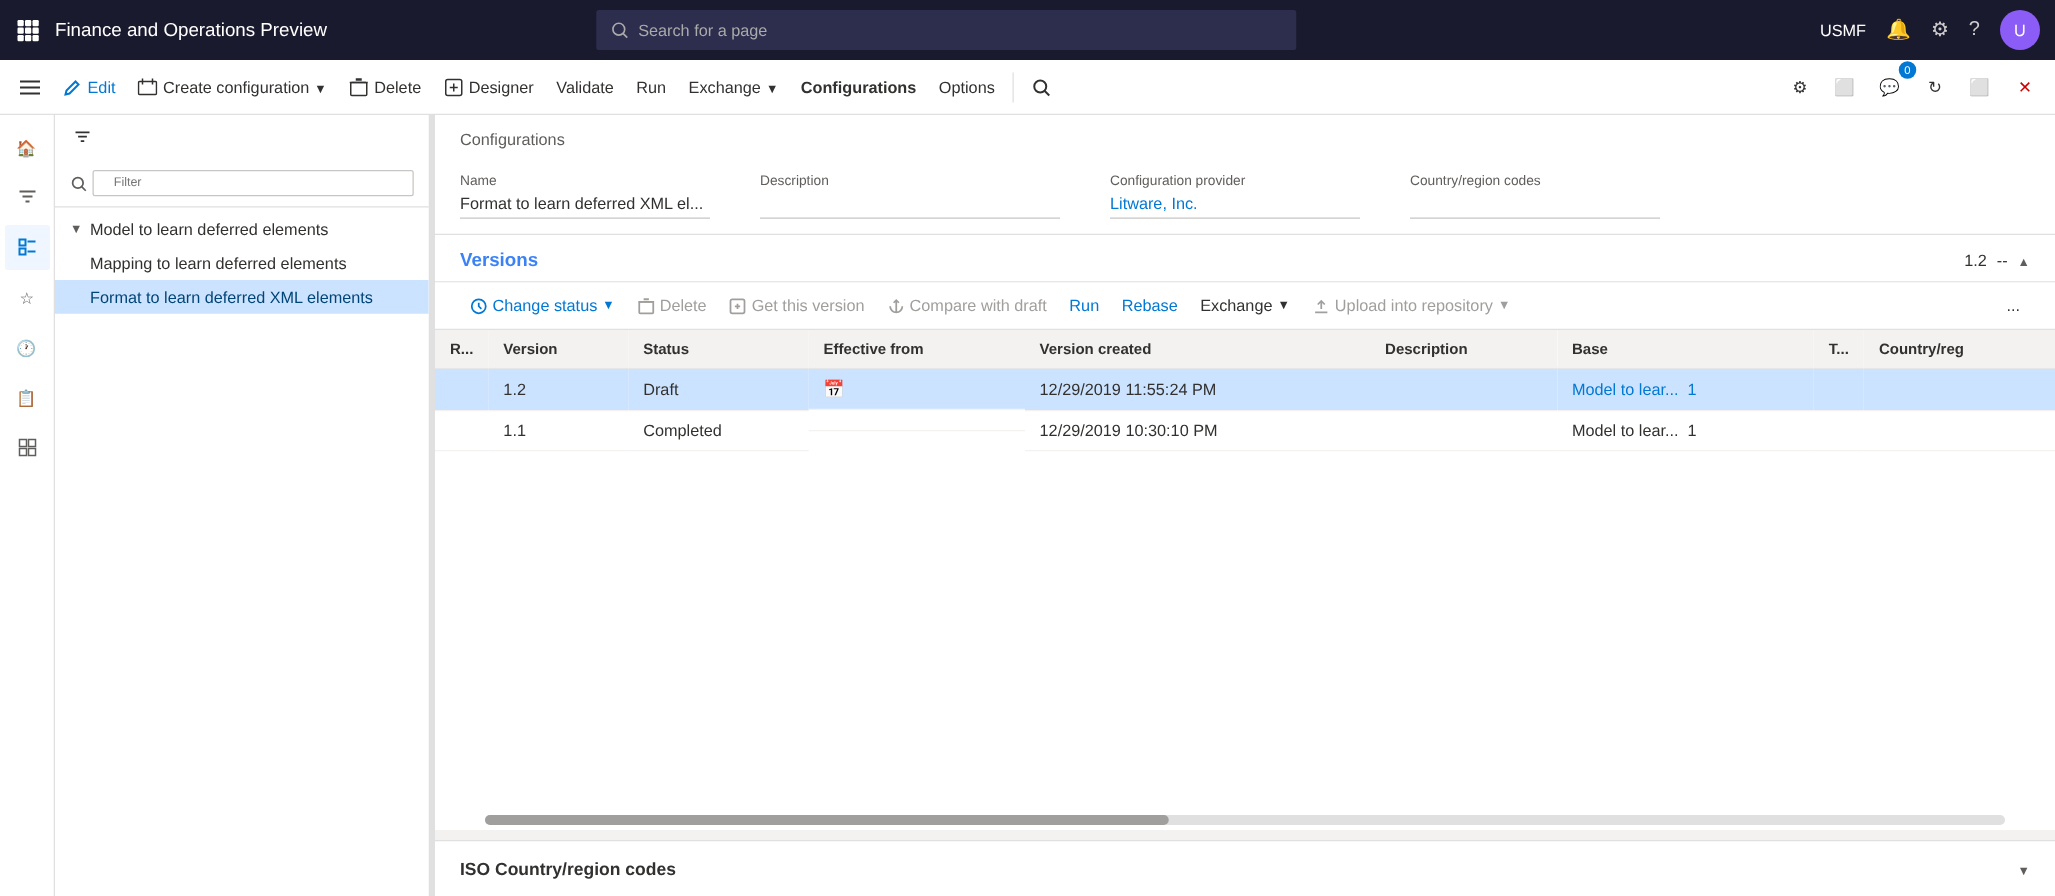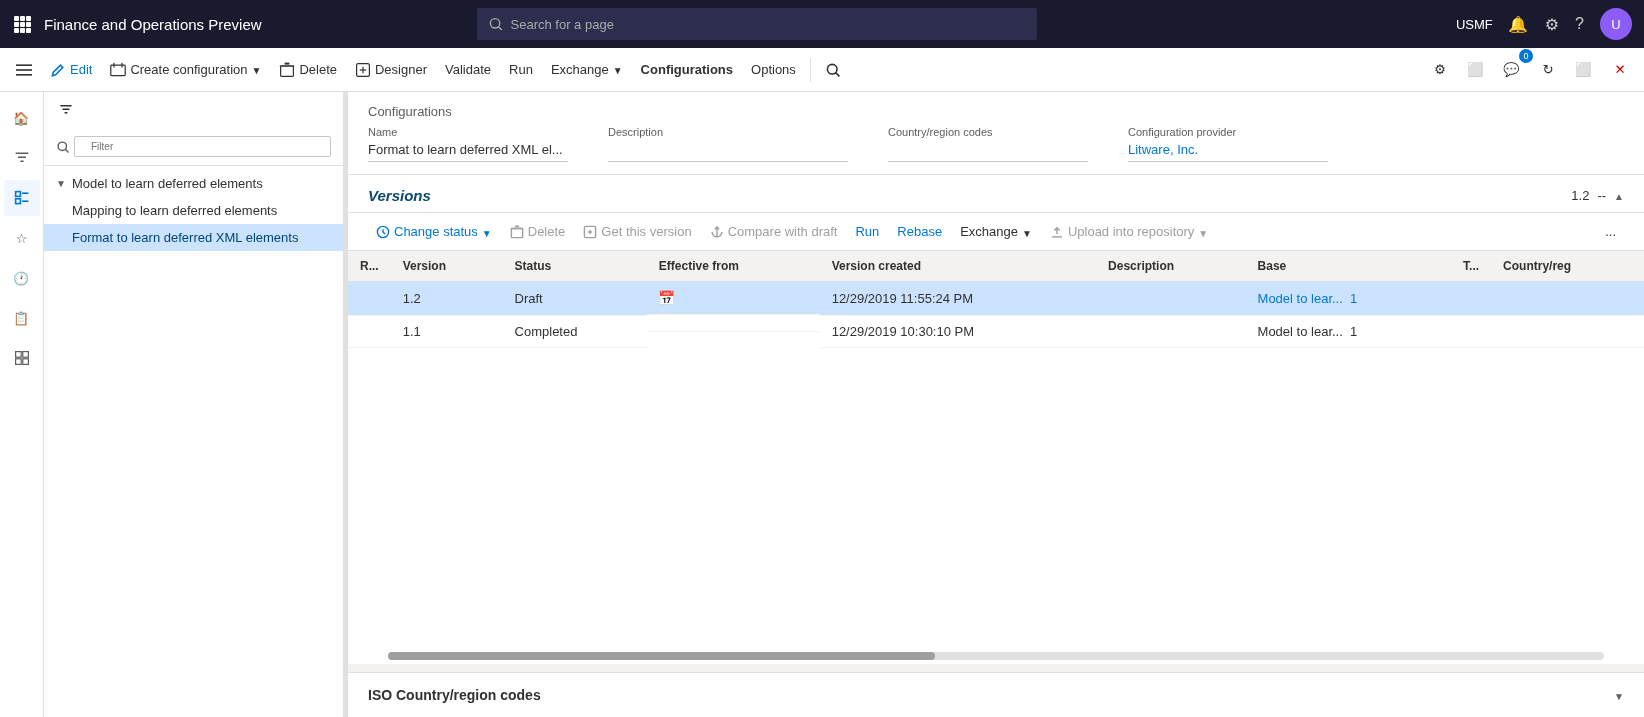--- a/index.html
+++ b/index.html
@@ -63,38 +63,38 @@
     .tree-item { display: flex; align-items: center; gap: 6px; padding: 6px 12px; cursor: pointer; color: #323130; }
     .tree-item.selected { background: #cce3ff; color: #004578; }
     .tree-item.child { padding-left: 28px; }
     .tree-item .expand-icon { font-size: 10px; color: #605e5c; }
     .sidebar-resize { width: 4px; background: #e0e0e0; cursor: col-resize; }
 
     
     .content { flex: 1; display: flex; flex-direction: column; overflow: hidden; background: #f3f2f1; }
     .content-header { background: #fff; padding: 12px 20px; border-bottom: 1px solid #e0e0e0; }
     .content-header-title { font-size: 13px; color: #605e5c; }
-    .config-fields { display: flex; gap: 40px; margin-top: 7px; }
+    .config-fields { display: flex; gap: 40px; margin-top: 20px; }
     .config-field { display: flex; flex-direction: column; gap: 4px; }
     .config-field-label { font-size: 11px; color: #605e5c; }
     .config-field-value { font-size: 13px; color: #323130; border-bottom: 1px solid #c8c6c4; padding-bottom: 4px; min-width: 200px; }
     .config-field-value.link { color: #0078d4; cursor: pointer; }
 
     
     .versions-section { background: #fff; margin: 0; flex: 1; display: flex; flex-direction: column; overflow: hidden; }
     .versions-header { display: flex; align-items: center; padding: 12px 20px 8px; border-bottom: 1px solid #e0e0e0; }
-    .versions-title { font-size: 15px; font-weight: 600; color: #0c4a6e; flex: 1; font-style: italic; }
+    .versions-title { font-size: 15px; font-weight: 600; color: #3b82f6; flex: 1; }
     .versions-controls { display: flex; align-items: center; gap: 8px; }
     .versions-number { font-size: 13px; color: #323130; }
     .versions-dash { font-size: 13px; color: #323130; }
     .versions-collapse { cursor: pointer; color: #605e5c; }
 
     
     .versions-toolbar { display: flex; align-items: center; padding: 6px 20px; gap: 2px; border-bottom: 1px solid #e0e0e0; background: #fff; }
-    .v-btn { display: flex; align-items: flex-end; gap: 4px; padding: 5px 8px; border: none; background: transparent; cursor: pointer; color: #323130; font-size: 13px; border-radius: 2px; }
+    .v-btn { display: flex; align-items: center; gap: 4px; padding: 5px 8px; border: none; background: transparent; cursor: pointer; color: #323130; font-size: 13px; border-radius: 2px; }
     .v-btn.disabled { color: #a19f9d; cursor: default; }
     .v-btn.link-blue { color: #0078d4; }
     .v-btn svg { width: 14px; height: 14px; }
     .v-btn-more { margin-left: auto; }
 
     
     .versions-grid { flex: 1; overflow: auto; }
     .grid-table { width: 100%; border-collapse: collapse; }
     .grid-table th {
       text-align: left; padding: 8px 12px; font-size: 12px; font-weight: 600;
@@ -298,26 +298,26 @@
       <div class="config-fields">
         <div class="config-field">
           <span class="config-field-label">Name</span>
           <span class="config-field-value">Format to learn deferred XML el...</span>
         </div>
         <div class="config-field">
           <span class="config-field-label">Description</span>
           <span class="config-field-value" style="min-width:240px;">&nbsp;</span>
         </div>
         <div class="config-field">
+          <span class="config-field-label">Configuration provider</span>
+          <span class="config-field-value link">Litware, Inc.</span>
+        </div>
+        <div class="config-field">
           <span class="config-field-label">Country/region codes</span>
           <span class="config-field-value" style="min-width:200px;">&nbsp;</span>
-        </div>
-        <div class="config-field">
-          <span class="config-field-label">Configuration provider</span>
-          <span class="config-field-value link">Litware, Inc.</span>
         </div>
       </div>
     </div>
 
     <div class="versions-section">
       <div class="versions-header">
         <span class="versions-title">Versions</span>
         <div class="versions-controls">
           <span class="versions-number">1.2</span>
           <span class="versions-dash">--</span>

